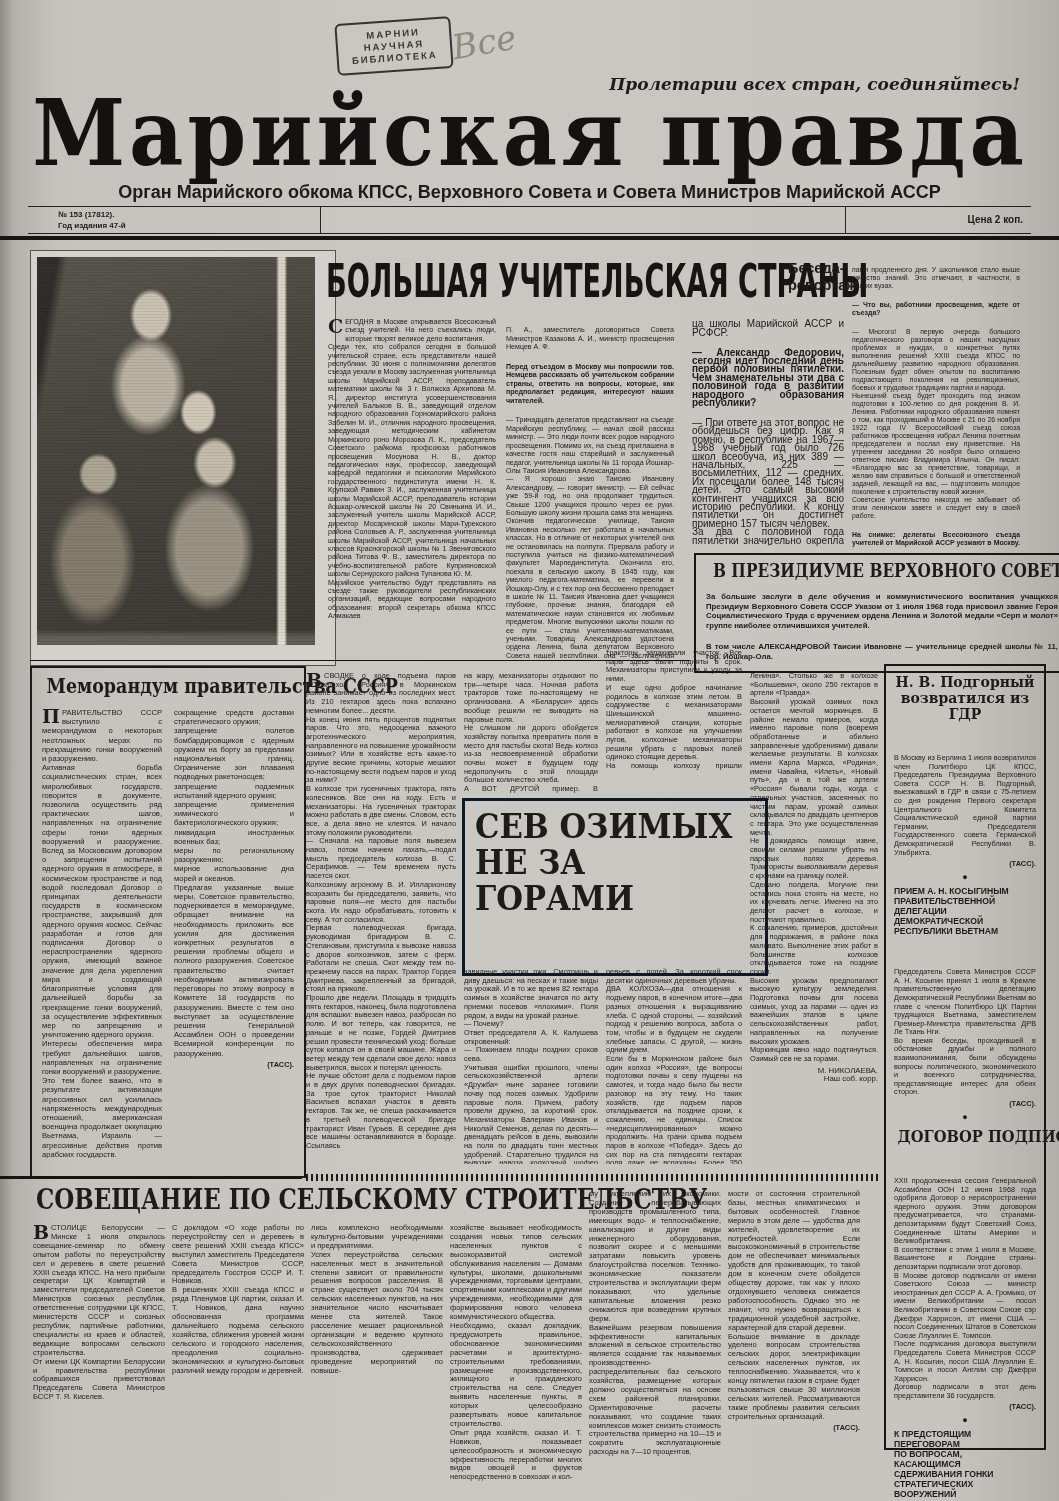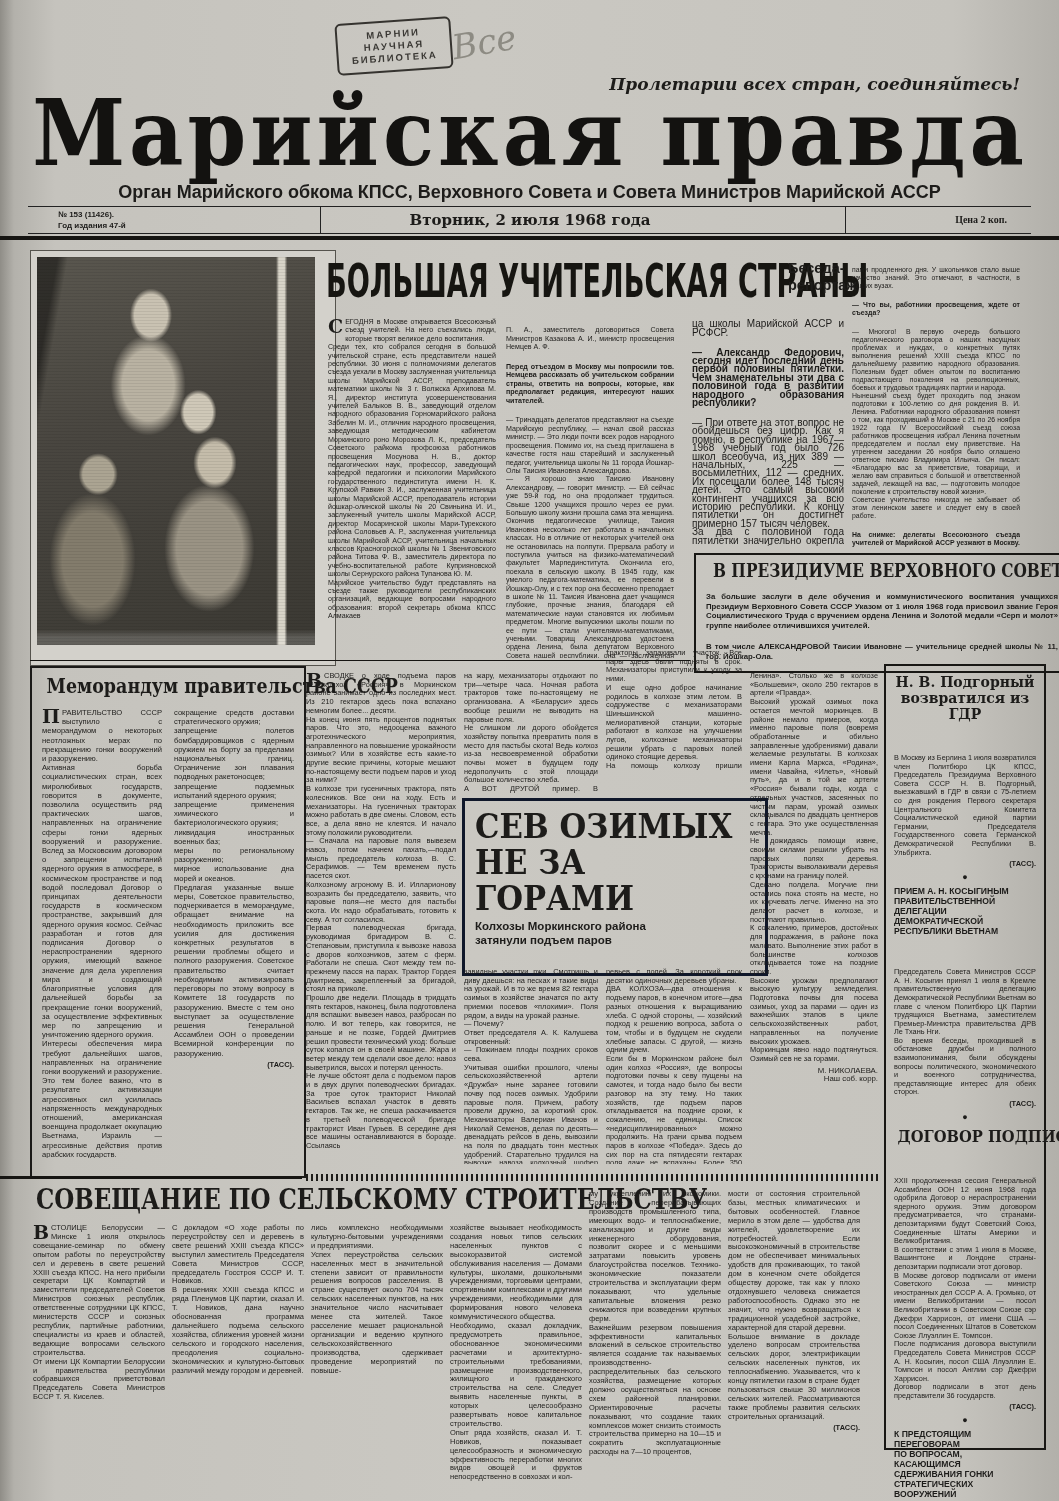--- a/index.html
+++ b/index.html
@@ -24,21 +24,21 @@
   .slogan{left:560px;top:74px;width:460px;text-align:right;font-style:italic;font-weight:bold;
           font-size:17px;font-family:"DejaVu Serif",serif;}
   .nameplate{left:28px;top:84px;width:1004px;font-family:"DejaVu Serif",serif;font-weight:bold;
              font-size:84px;line-height:92px;letter-spacing:4px;color:#131210;white-space:nowrap;
              transform:scale(1.0,1.08);transform-origin:left top;text-align:center;}
   .organline{left:0;top:182px;width:1059px;text-align:center;font-weight:bold;font-size:18px;}
   .datebar{left:28px;top:206px;width:1003px;height:26px;border-top:1.5px solid #222;border-bottom:1.5px solid #222;}
   .datebar .cell{position:absolute;top:0;height:100%;}
   .db-left{left:30px;width:220px;font-size:8px;font-weight:bold;line-height:11px;padding-top:2px;}
   .db-mid{left:292px;width:420px;text-align:center;font-family:"DejaVu Serif",serif;font-weight:bold;font-size:15px;padding-top:4px;}
-  .db-right{right:24px;width:120px;text-align:right;font-weight:bold;font-size:10px;padding-top:7px;font-family:Liberation Serif, serif;}
+  .db-right{right:8px;width:120px;text-align:right;font-weight:bold;font-size:10px;padding-top:7px;}
   .db-sep1{left:292px;top:0;width:1px;height:26px;background:#222;}
   .db-sep2{left:817px;top:0;width:1px;height:26px;background:#222;}
   .thickrule{left:0;top:236px;width:1059px;height:4px;}
 
   
   .photo{left:30px;top:250px;width:292px;height:402px;border:1px solid #55534d;background:#d3d1cb;padding:6px;}
   .photo-inner{width:278px;height:388px;position:relative;overflow:hidden;
     background:
       linear-gradient(100deg, rgba(0,0,0,.45) 0 6%, transparent 9%),
       radial-gradient(ellipse 30px 38px at 41% 15%, #c9c2b2 0 55%, rgba(0,0,0,0) 70%),
@@ -120,24 +120,23 @@
 <body>
 
 <div class="abs stamp" style="white-space:pre-line;">МАРНИИ
 НАУЧНАЯ
 БИБЛИОТЕКА</div>
 <div class="abs handwrite">Все</div>
 <div class="abs slogan">Пролетарии всех стран, соединяйтесь!</div>
 <div class="abs nameplate">Марийская правда</div>
 <div class="abs organline">Орган Марийского обкома КПСС, Верховного Совета и Совета Министров Марийской АССР</div>
 <div class="abs datebar">
-  <div class="cell db-left" style="white-space:pre-line;">№ 153 (11426).
+  <div class="cell db-left" style="white-space:pre-line;">№ 153 (17812).
 Год издания 47-й</div>
   <div class="abs db-sep1"></div>
-  <div class="cell db-mid">Вторник, 2 июля 1968 года</div>
   <div class="abs db-sep2"></div>
   <div class="cell db-right">Цена 2 коп.</div>
 </div>
 <div class="abs rule thickrule"></div>
 
 <div class="abs photo">
   <div class="photo-inner">
       <div class="photo-grain"></div>
     </div>
 </div>
@@ -208,22 +207,20 @@
 Не лучше обстоят дела с подъемом паров и в двух других полеводческих бригадах. За трое суток тракторист Николай Васильев вспахал участок в девять гектаров. Так же, не спеша раскачивается в третьей полеводческой бригаде тракторист Иван Гурьев. В середине дня все машины останавливаются в борозде. Ссылаясь</span></div>
 <div class="abs txt mid mid-b1">на жару, механизаторы отдыхают по три—четыре часа. Ночная работа тракторов тоже по-настоящему не организована. А «Беларуси» здесь вообще решили не выводить на паровые поля.
 Не слишком ли дорого обойдется хозяйству попытка превратить поля в место для пастьбы скота! Ведь колхоз из-за несвоевременной обработки почвы может в будущем году недополучить с этой площади большое количество хлеба.
 А ВОТ ДРУГОЙ пример. В сельхозартели «Дружба» есть</div>
 <div class="abs txt mid mid-c1">тракторы запахивали участок. Все пары здесь были подняты в срок. Механизаторы приступили к уходу за ними.
 И еще одно доброе начинание родилось в колхозе этим летом. В содружестве с механизаторами Шиньшинской машинно-мелиоративной станции, которые работают в колхозе на улучшении лугов, колхозные механизаторы решили убрать с паровых полей одиноко стоящие деревья.
 На помощь колхозу пришли корчеватели. Колхозные тракторы работают на выволакивании де-</div>
 <div class="abs sev">
   <h2>СЕВ ОЗИМЫХ
 НЕ ЗА ГОРАМИ</h2>
-  <div class="sub">Колхозы Моркинского района
-затянули подъем паров</div>
 </div>
 <div class="abs txt mid mid-b2">завидные участки ржи. Смотришь и диву даешься: на песках и такие виды на урожай. И в то же время 82 гектара озимых в хозяйстве значатся по акту приемки посевов «плохими». Поля рядом, а виды на урожай разные.
 — Почему?
 Ответ председателя А. К. Калушева откровенный:
 — Пожинаем плоды поздних сроков сева.
 Учитывая ошибки прошлого, члены сельскохозяйственной артели «Дружба» ныне заранее готовили почву под посев озимых. Удобрили паровые поля. Причем, работу провели дружно, за короткий срок. Механизаторы Валериан Иванов и Николай Семенов, делая по десять—двенадцать рейсов в день, вывозили на поля по двадцать тонн местных удобрений. Старательно трудился на вывозке навоза колхозный шофер Николай Харитонов. Колхозницы загонами раскидывали навоз. Вслед за ними</div>
 <div class="abs txt mid mid-c2">ревьев с полей. За короткий срок десятки одиночных деревьев убраны.
 ДВА КОЛХОЗА—два отношения к подъему паров, в конечном итоге—два разных отношения к выращиванию хлеба. С одной стороны, — хозяйский подход к решению вопроса, забота о том, чтобы и в будущем не скудели хлебные запасы. С другой, — жизнь одним днем.
 Если бы в Моркинском районе был один колхоз «Россия», где вопросы подготовки почвы к севу пущены на самотек, и тогда надо было бы вести разговор на эту тему. Но таких хозяйств, где подъем паров откладывается на поздние сроки, к сожалению, не единицы. Список «недисциплинированных» можно продолжить. На грани срыва подъем паров в колхозе «Победа». Здесь до сих пор на ста пятидесяти гектарах поля даже не вспаханы. Более 350 гектаров невспаханных паров в колхозе «Путь</div>
 <div class="abs txt mid mid-d"><span>Ленина». Столько же в колхозе «Большевик», около 250 гектаров в артели «Правда».

